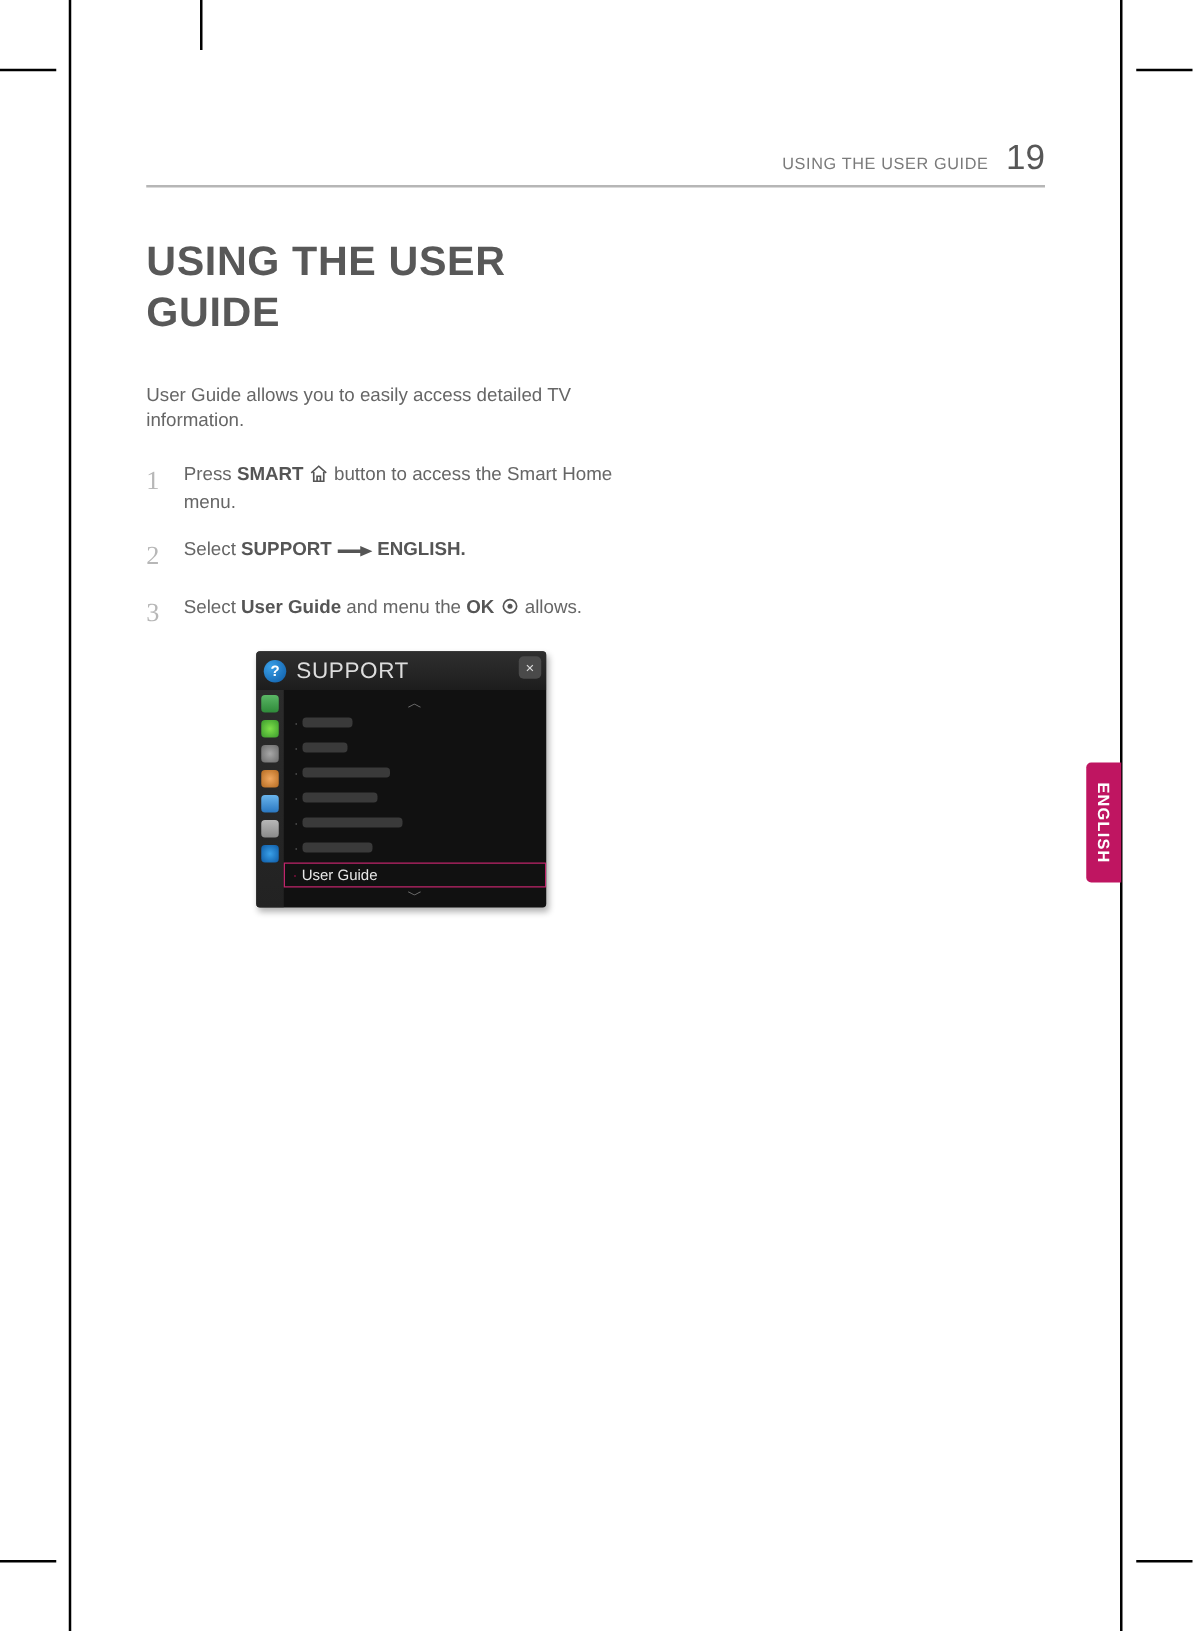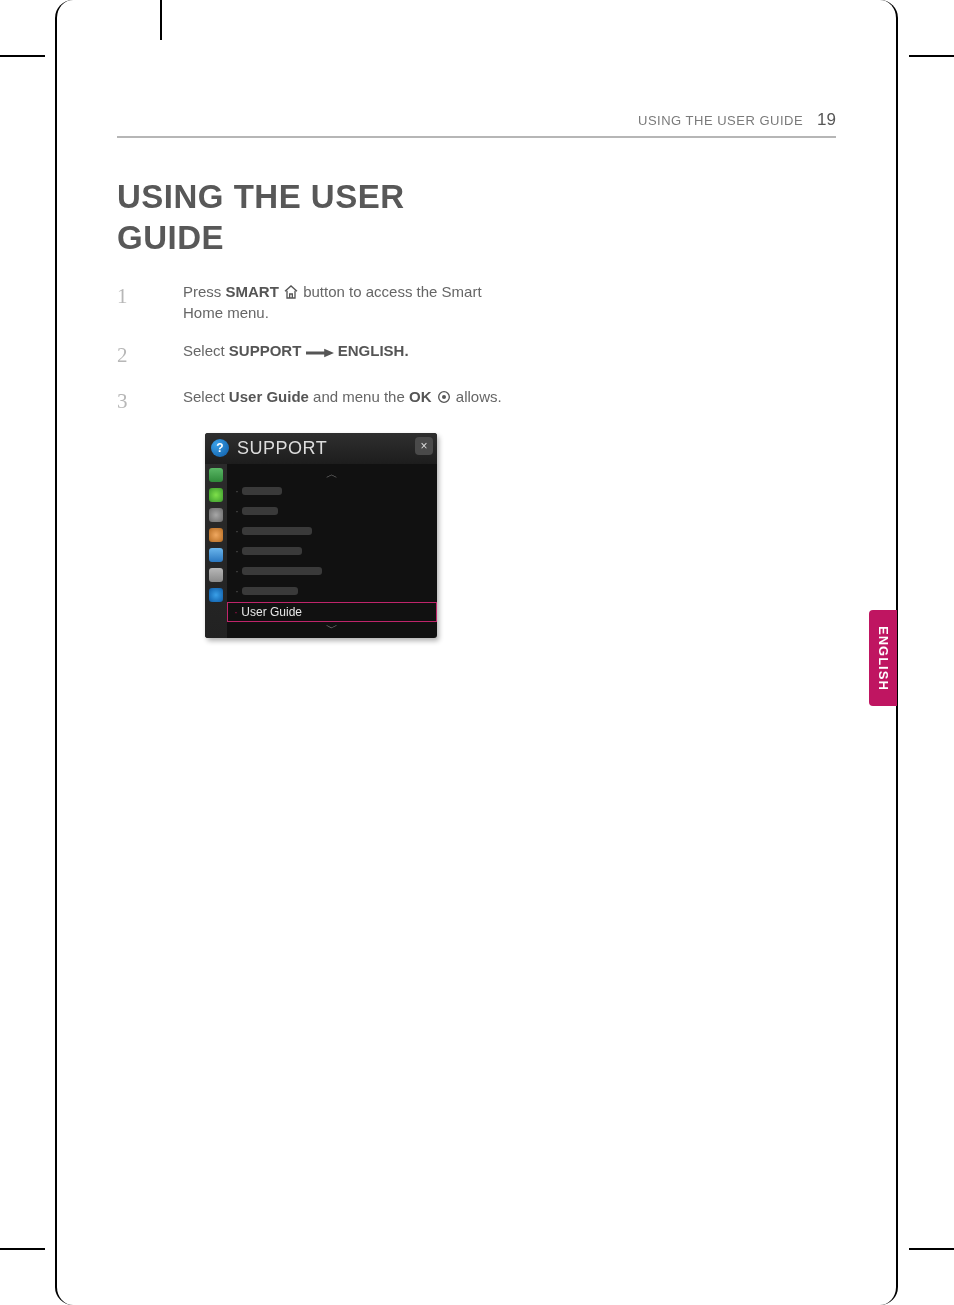--- a/index.html
+++ b/index.html
@@ -5,21 +5,20 @@
   * { box-sizing: border-box; margin: 0; padding: 0; }
   html, body { width: 954px; height: 1305px; background: #fff; font-family: Arial, Helvetica, sans-serif; color: #555; }
   .page {
     position: absolute;
     left: 55px;
     top: 0;
     width: 843px;
     height: 1305px;
     border-left: 2px solid #000;
     border-right: 2px solid #000;
-    border-radius: 18px;
   }
   
   .crop-tl-h { position:absolute; left:0; top:55px; width:45px; border-top:2px solid #000; } 
   .crop-tr-h { position:absolute; right:0; top:55px; width:45px; border-top:2px solid #000; }
   .crop-bl-h { position:absolute; left:0; bottom:55px; width:45px; border-top:2px solid #000; }
   .crop-br-h { position:absolute; right:0; bottom:55px; width:45px; border-top:2px solid #000; }
   
   .crop-top-l { position:absolute; left:160px; top:0; height:40px; border-left:2px solid #000; }
 
   .content {
@@ -30,41 +29,41 @@
   }
   .running-head {
     display: flex;
     justify-content: flex-end;
     align-items: baseline;
     border-bottom: 2px solid #b6b6b6;
     padding-bottom: 6px;
     gap: 14px;
   }
   .running-head .rh-text { font-size: 13px; letter-spacing: 0.5px; color: #7a7a7a; }
-  .running-head .pg { font-size: 17px; color: #575757; text-align: right; }
+  .running-head .pg { font-size: 28px; color: #575757; text-align: right; }
   h1.title {
     font-size: 33px;
     font-weight: 700;
     letter-spacing: 0.5px;
     color: #585858;
     margin-top: 38px;
     line-height: 1.25;
     max-width: 350px;
   }
   .intro {
     margin-top: 36px;
     font-size: 15px;
     color: #666;
     max-width: 350px;
     line-height: 1.35;
   }
   ol.steps { list-style: none; margin-top: 22px; max-width: 400px; }
   ol.steps li { display: flex; gap: 16px; margin-bottom: 16px; font-size: 15px; color: #666; line-height: 1.45; }
   ol.steps li .num { font-size: 21px; color: #b7b7b7; font-weight: 400; min-width: 14px; font-family: "Times New Roman", serif; }
-  ol.steps li .txt { flex: 1; margin-left: 36px; }
+  ol.steps li .txt { flex: 1; }
   .b { font-weight: 700; color: #555; }
   .icon-inline { display:inline-flex; vertical-align: -3px; }
   .icon-inline svg { width: 16px; height: 16px; }
   .arrow-inline svg { width: 28px; height: 12px; }
 
   
   .shot {
     margin-left: 88px;
     margin-top: 6px;
     width: 232px;
@@ -150,20 +149,21 @@
 
   <div class="content">
 
     <div class="running-head">
       <span class="rh-text">USING THE USER GUIDE</span>
       <span class="pg">19</span>
     </div>
 
     <h1 class="title">USING THE USER GUIDE</h1>
 
+    <p class="intro">User Guide allows you to easily access detailed TV information.</p>
 
     <ol class="steps">
       <li>
         <span class="num">1</span>
         <span class="txt">
           <span>Press </span><span class="b">SMART</span>
           <span class="icon-inline">
             <svg viewBox="0 0 24 24">
                 <path fill="none" stroke="#555" stroke-width="2" d="M3 11 L12 3 L21 11 M6 10 V21 H18 V10 M10 21 V15 H14 V21"></path>
               </svg>

